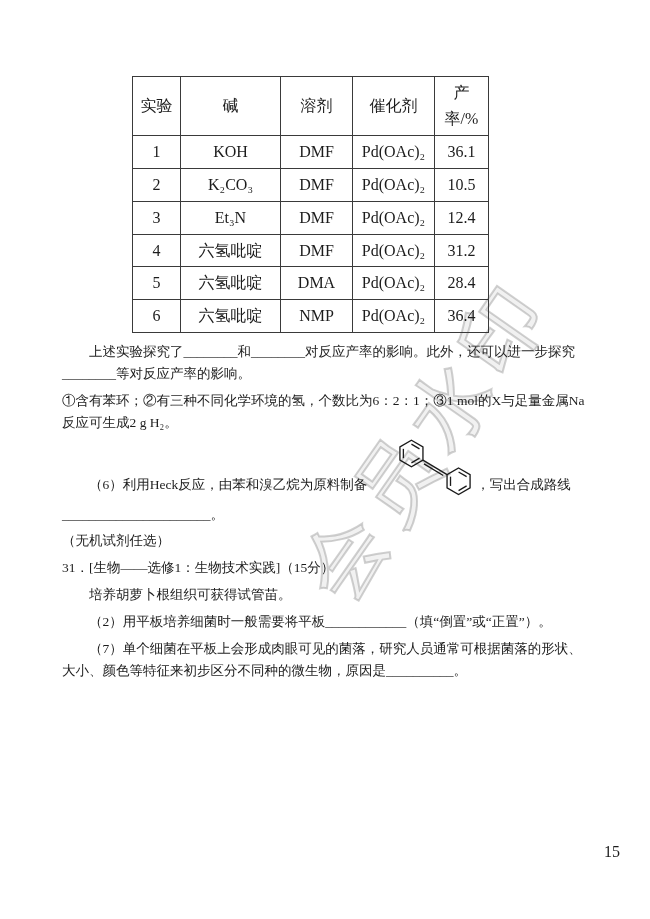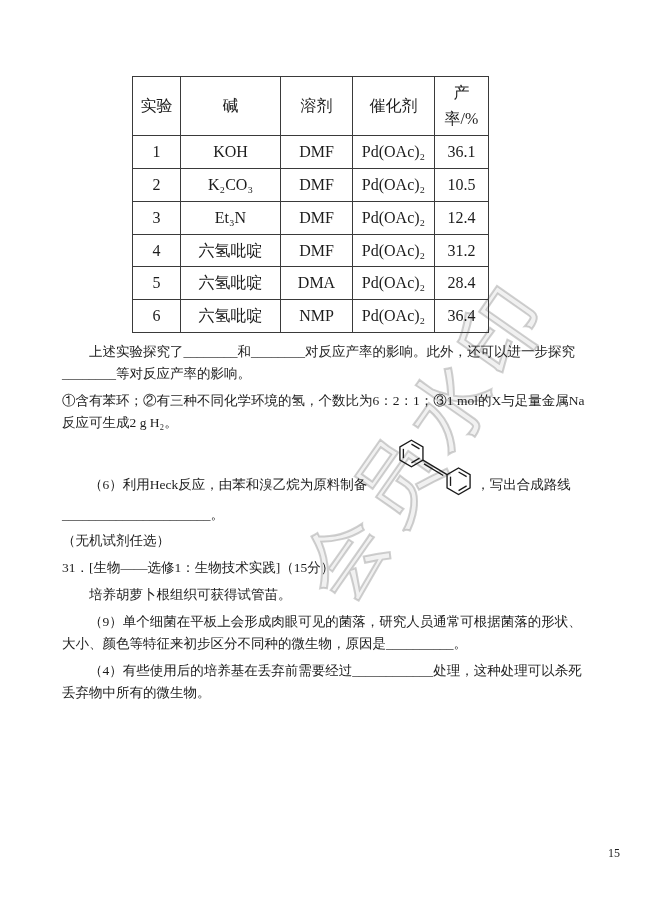--- a/index.html
+++ b/index.html
@@ -47,21 +47,21 @@
     padding:3px 6px;
     height:20px;
   }
   .para { margin:0 0 5px 0; }
   .indent { text-indent:2em; }
   .struct-inline { display:inline-block; vertical-align:-8px; margin:0 2px; }
   .q6-line { margin-top:4px; }
   .page-number {
     position:absolute;
     right:30px; bottom:58px;
-    font-size:12px;
+    font-size:16px;
     z-index:2;
   }
 </style>
 </head>
 <body>
 
 <div class="page">
 
   <div class="watermark">会员水印</div>
 
@@ -154,21 +154,21 @@
           <line x1="17.67" y1="14.85" x2="11" y2="18.7"></line>
           <line x1="4.33" y1="14.85" x2="4.33" y2="7.15"></line>
         </g>
       </svg></span><span>，写出合成路线______________________。</span>
     </p>
 
     <p class="para">（无机试剂任选）</p>
 
     <p class="para">31．[生物——选修1：生物技术实践]（15分）</p>
     <p class="para indent">培养胡萝卜根组织可获得试管苗。</p>
-    <p class="para indent">（9）单个细菌在平板上会形成肉眼可见的菌落，研究人员通常可根据菌落的形状、大小、颜色等特征来初步区分不同种的微生物，原因是__________。</p>
-    <p class="para indent">（4）有些使用后的培养基在丢弃前需要经过____________处理，这种处理可以杀死丢弃物中所有的微生物。</p>
+    <p class="para indent">（2）用平板培养细菌时一般需要将平板____________（填“倒置”或“正置”）。</p>
+    <p class="para indent">（7）单个细菌在平板上会形成肉眼可见的菌落，研究人员通常可根据菌落的形状、大小、颜色等特征来初步区分不同种的微生物，原因是__________。</p>
 
 
   </div>
 
   <div class="page-number">15</div>
 
 </div>
 
 </body></html>

